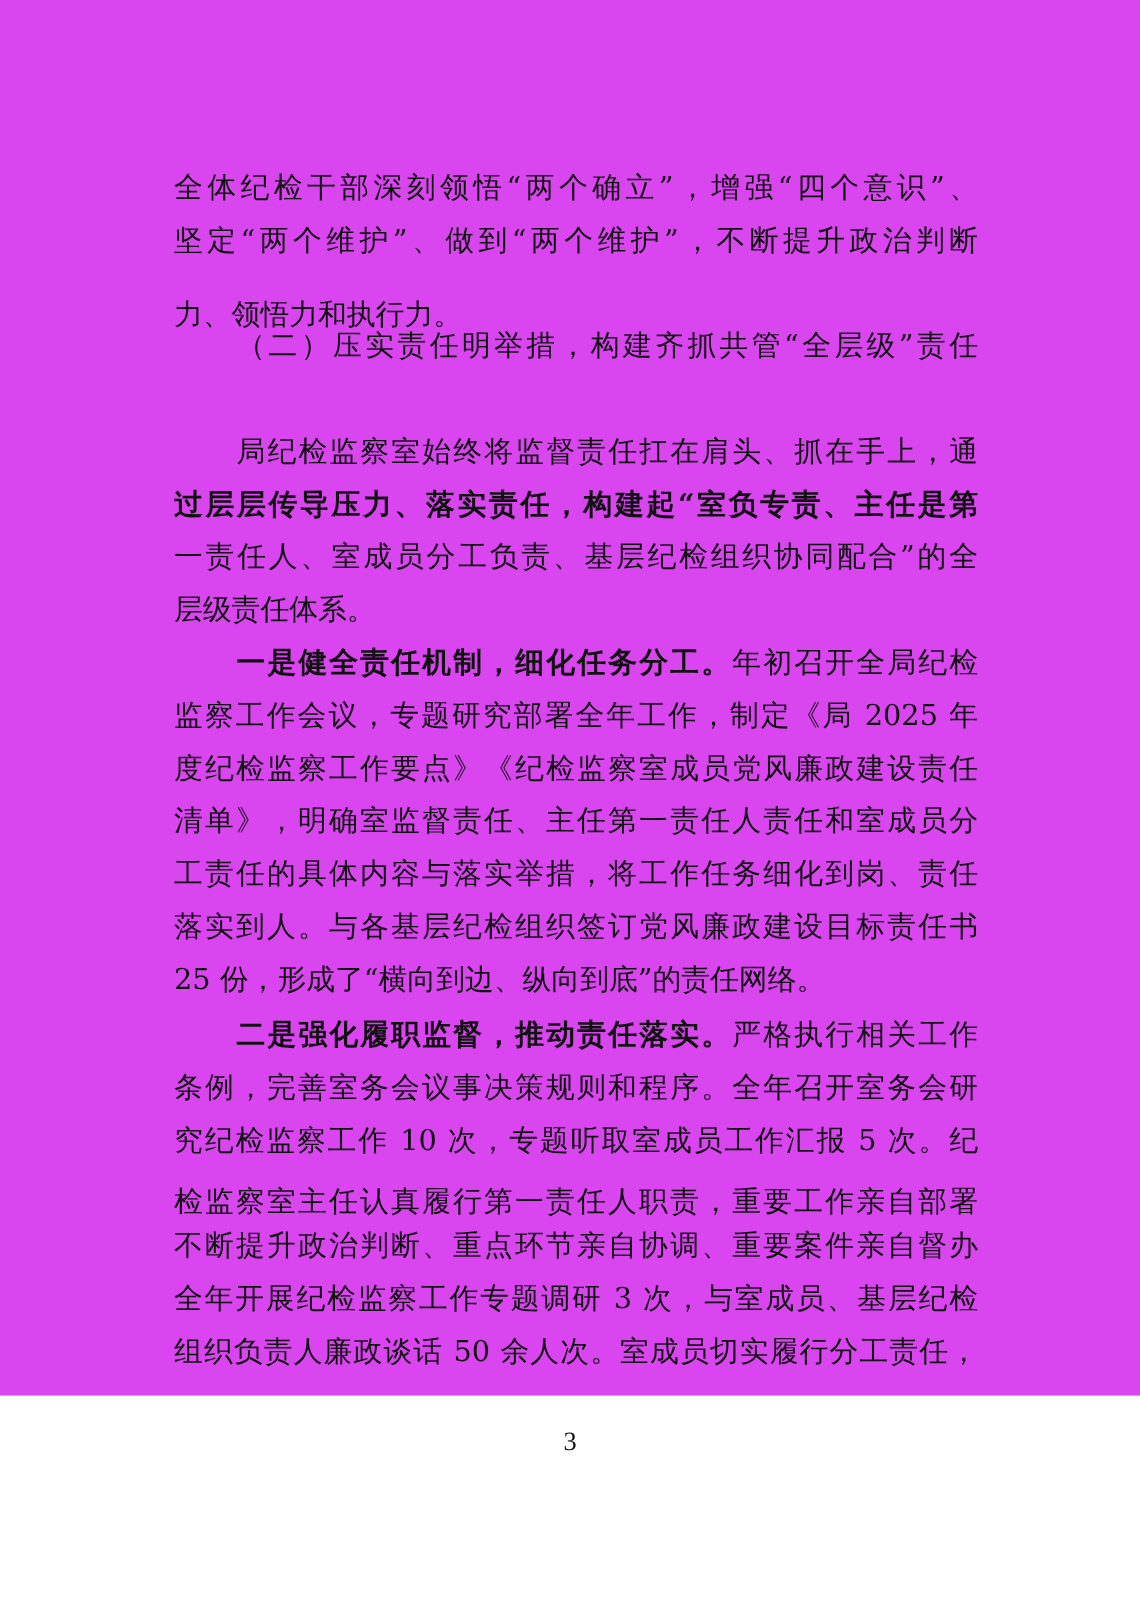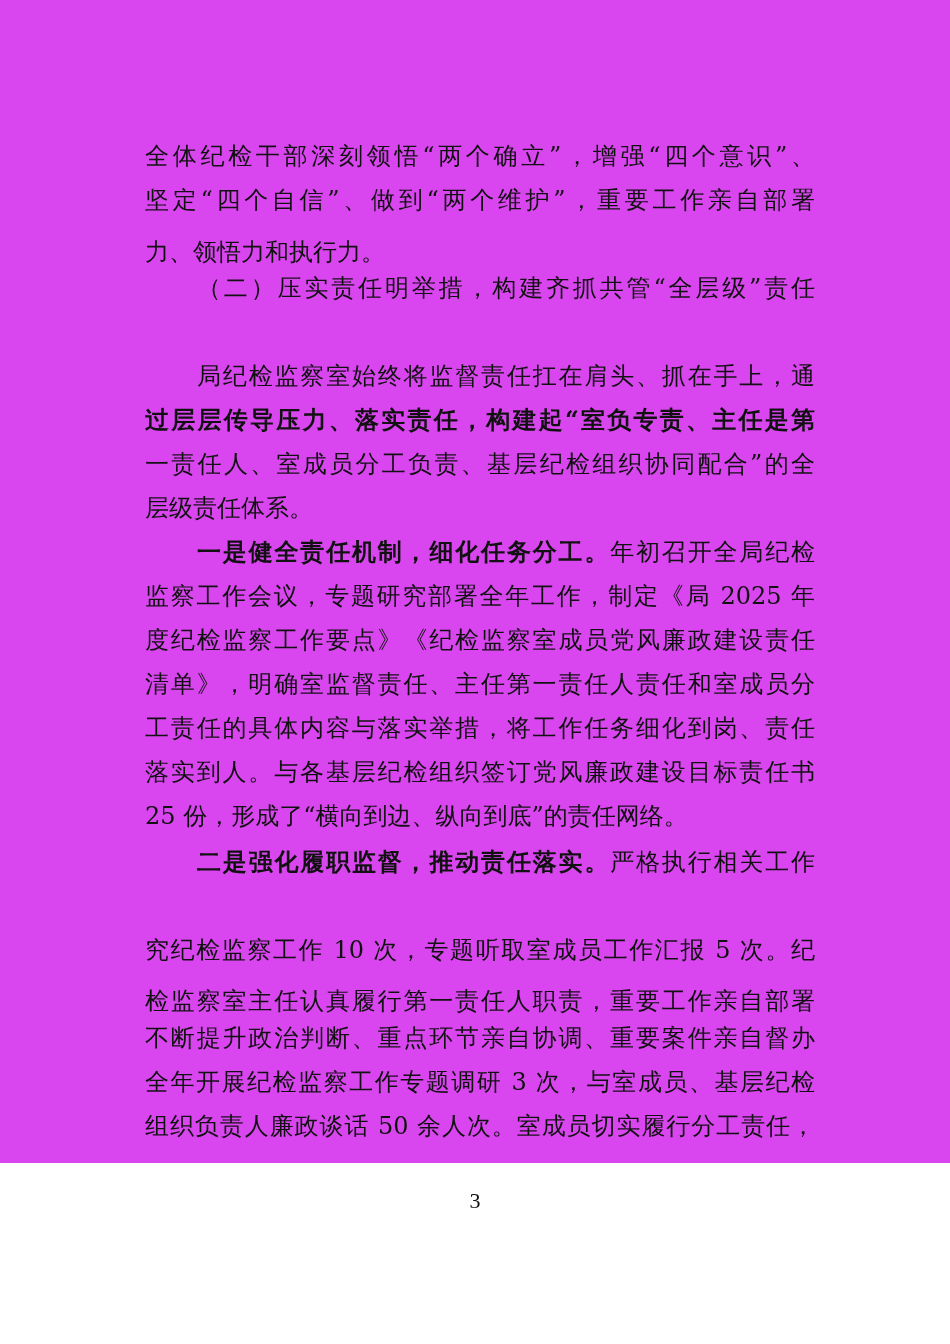--- a/index.html
+++ b/index.html
@@ -54,39 +54,40 @@
       font-size: 22px;
       line-height: 30px;
     }
   </style>
 </head>
 <body>
 
 <div class="page">
 
   <div class="line" style="top:134px;">全体纪检干部深刻领悟“两个确立”，增强“四个意识”、</div>
-  <div class="line" style="top:178px;">坚定“四个自信”、做到“两个维护”，重要工作亲自部署</div>
-  <div class="line last" style="top:230px;">力、领悟力和执行力。</div>
+  <div class="line" style="top:178px;">坚定“两个维护”、做到“两个维护”，不断提升政治判断</div>
+  <div class="line last" style="top:240px;">力、领悟力和执行力。</div>
 
   <div class="line indent" style="top:266px;">（二）压实责任明举措，构建齐抓共管“全层级”责任</div>
 
   <div class="line indent" style="top:354px;">局纪检监察室始终将监督责任扛在肩头、抓在手上，通</div>
   <div class="line" style="top:398px;font-weight:bold;">过层层传导压力、落实责任，构建起“室负专责、主任是第</div>
   <div class="line" style="top:442px;">一责任人、室成员分工负责、基层纪检组织协同配合”的全</div>
   <div class="line last" style="top:486px;">层级责任体系。</div>
 
   <div class="line indent" style="top:530px;"><span class="bold">一是健全责任机制，细化任务分工。</span><span>年初召开全局纪检</span></div>
   <div class="line" style="top:574px;">监察工作会议，专题研究部署全年工作，制定《局 2025 年</div>
   <div class="line" style="top:618px;">度纪检监察工作要点》《纪检监察室成员党风廉政建设责任</div>
   <div class="line" style="top:662px;">清单》，明确室监督责任、主任第一责任人责任和室成员分</div>
   <div class="line" style="top:706px;">工责任的具体内容与落实举措，将工作任务细化到岗、责任</div>
   <div class="line" style="top:750px;">落实到人。与各基层纪检组织签订党风廉政建设目标责任书</div>
   <div class="line last" style="top:794px;">25 份，形成了“横向到边、纵向到底”的责任网络。</div>
 
   <div class="line indent" style="top:840px;"><span class="bold">二是强化履职监督，推动责任落实。</span><span>严格执行相关工作</span></div>
+  <div class="line" style="top:884px;">条例，完善室务会议事决策规则和程序。全年召开室务会研</div>
   <div class="line" style="top:928px;">究纪检监察工作 10 次，专题听取室成员工作汇报 5 次。纪</div>
   <div class="line" style="top:979px;">检监察室主任认真履行第一责任人职责，重要工作亲自部署</div>
   <div class="line" style="top:1016px;">不断提升政治判断、重点环节亲自协调、重要案件亲自督办</div>
   <div class="line" style="top:1060px;">全年开展纪检监察工作专题调研 3 次，与室成员、基层纪检</div>
   <div class="line" style="top:1104px;">组织负责人廉政谈话 50 余人次。室成员切实履行分工责任，</div>
 
   <div class="page-number">3</div>
 </div>
 
 </body></html>

